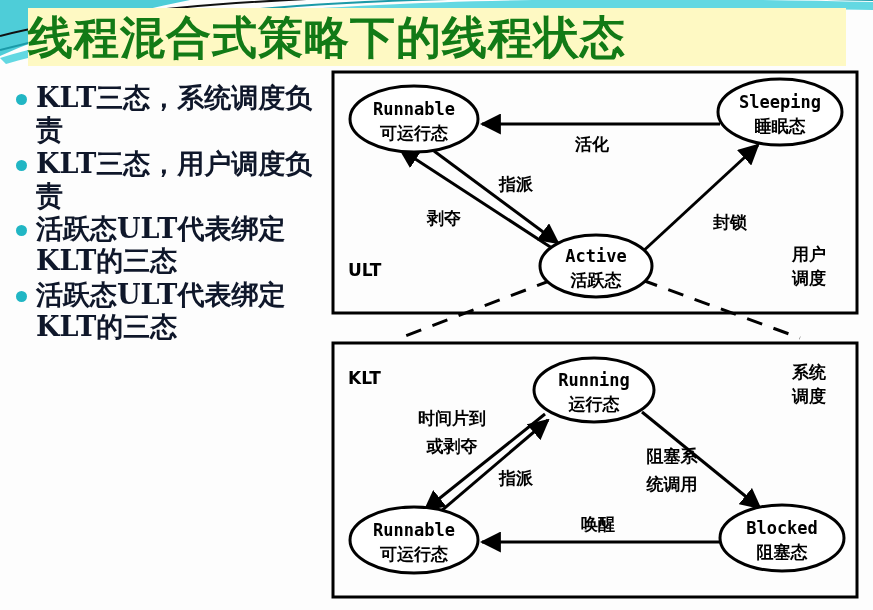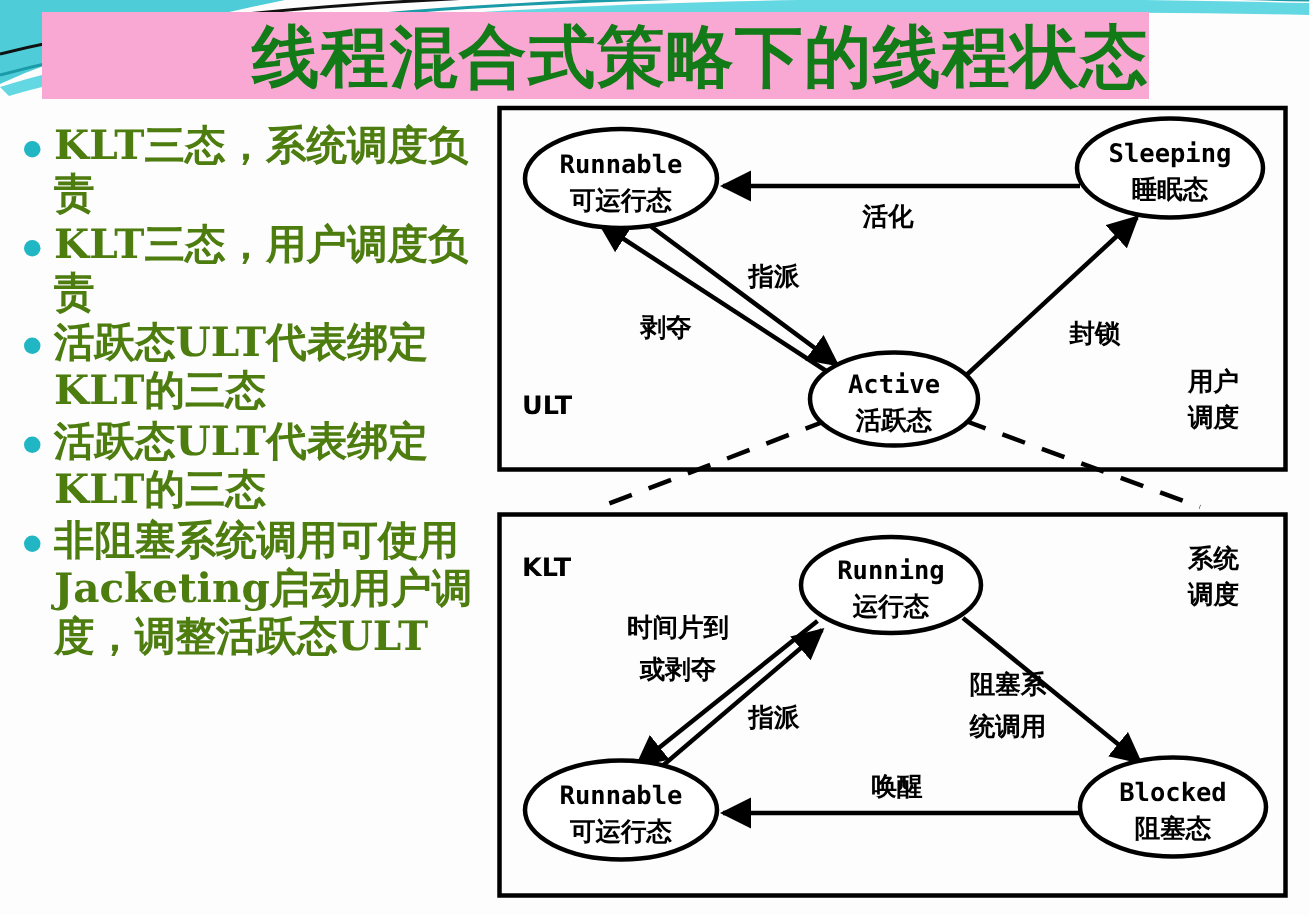--- a/index.html
+++ b/index.html
@@ -11,23 +11,23 @@
   #slide{
     position:absolute;left:0;top:0;width:873px;height:610px;
     background:#fdfdfd;
     overflow:hidden;
   }
   
   .deco{position:absolute;left:0;top:0;width:873px;height:64px;pointer-events:none;}
   
   #title-bar{
     position:absolute;left:28px;top:8px;
-    width:738px;height:58px;
-    background:#f9a8d4;
-    display:flex;align-items:center;justify-content:flex-end;
+    width:818px;height:58px;
+    background:#fef9c3;
+    display:flex;align-items:center;justify-content:flex-start;
     z-index:5;
   }
   #title-text{
     color:#127a16;
     font-size:45px;
     font-weight:bold;
     letter-spacing:1px;
     white-space:nowrap;
     font-family:"DejaVu Sans","Liberation Sans",sans-serif;
     line-height:1;
@@ -41,21 +41,21 @@
     display:flex;align-items:flex-start;
     margin-bottom:2px;
   }
   .bullet-dot{
     width:11px;height:11px;border-radius:50%;
     background:#21b6c4;
     flex:0 0 11px;
     margin-top:12px;margin-right:9px;margin-left:10px;
   }
   .bullet-text{
-    color:#4d7c0f;
+    color:#0f172a;
     font-size:27px;
     font-weight:bold;
     line-height:1.18;
     font-family:"DejaVu Serif","Liberation Serif",serif;
     letter-spacing:0px;
   }
   
   #diagram{
     position:absolute;left:330px;top:62px;
     z-index:3;
@@ -90,24 +90,20 @@
       <span class="bullet-dot"></span>
       <span class="bullet-text">KLT三态，用户调度负责</span>
     </div>
     <div class="bullet-item">
       <span class="bullet-dot"></span>
       <span class="bullet-text">活跃态ULT代表绑定KLT的三态</span>
     </div>
     <div class="bullet-item">
       <span class="bullet-dot"></span>
       <span class="bullet-text">活跃态ULT代表绑定KLT的三态</span>
-    </div>
-    <div class="bullet-item">
-      <span class="bullet-dot"></span>
-      <span class="bullet-text">非阻塞系统调用可使用Jacketing启动用户调度，调整活跃态ULT</span>
     </div>
   </div>
 
   <svg id="diagram" width="540" height="540" viewBox="0 0 540 540">
     <defs>
       <marker id="arrow" viewBox="0 0 10 10" refX="9" refY="5" markerWidth="7" markerHeight="7" orient="auto-start-reverse">
         <path d="M0,0 L10,5 L0,10 z" fill="#000"></path>
       </marker>
     </defs>
 

